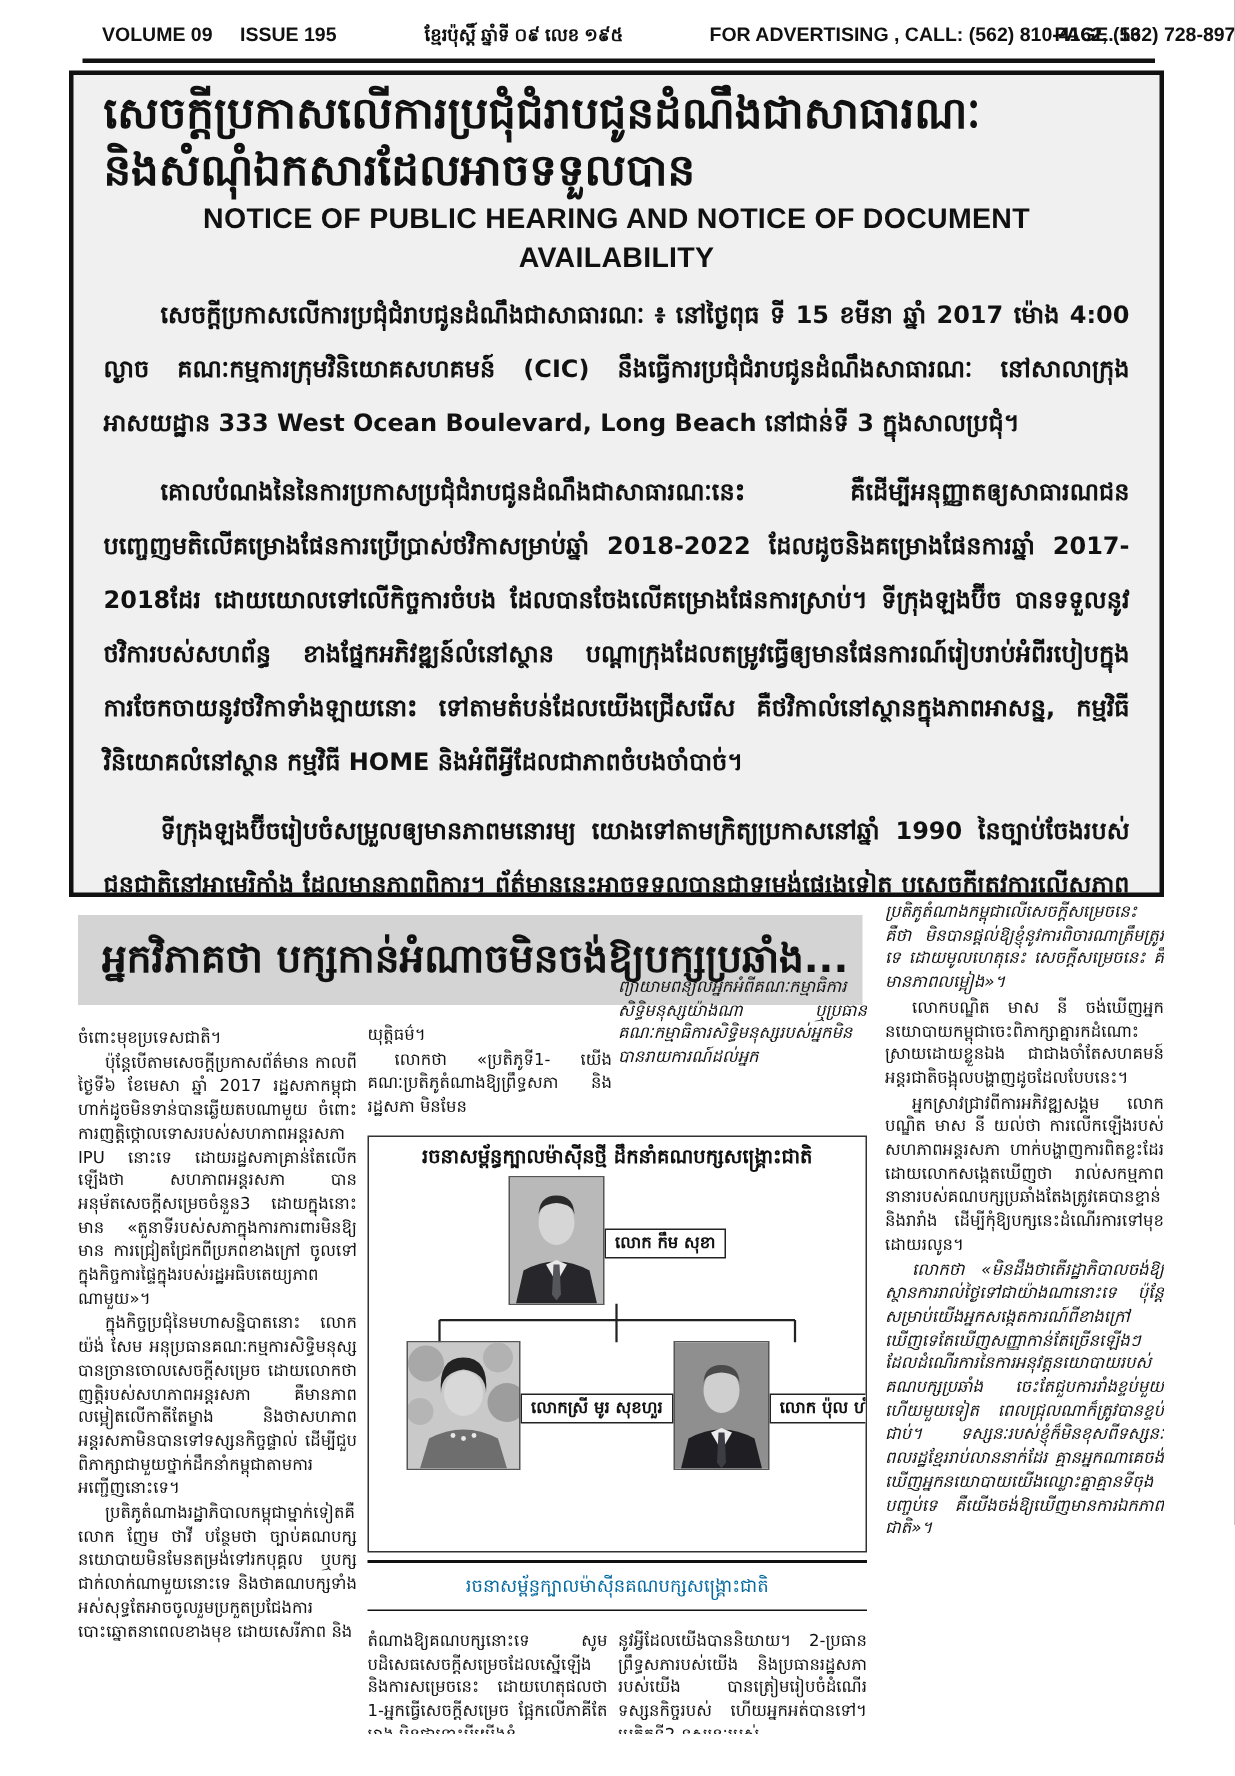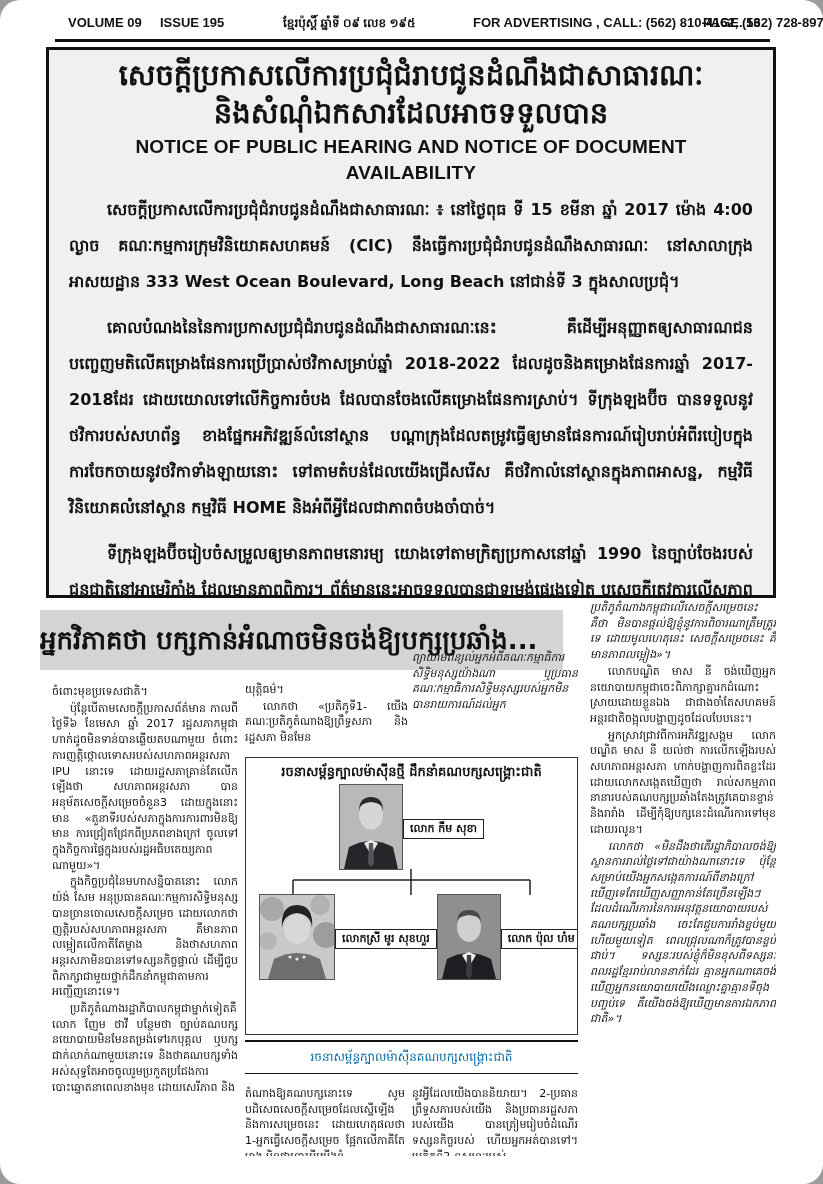--- a/index.html
+++ b/index.html
@@ -1,60 +1,60 @@
 <!DOCTYPE html>
 <html><head>
 <meta charset="utf-8">
 <style>
   html,body{margin:0;padding:0;background:#9a9a9a;}
   .page{position:relative;width:823px;height:1184px;background:#ffffff;margin:0 auto;
-        font-family:"DejaVu Sans",sans-serif;color:#111;overflow:hidden;border-radius:20px;}
+        font-family:"DejaVu Sans",sans-serif;color:#111;overflow:hidden;}
 
   
   .masthead{position:absolute;left:55px;top:12px;width:715px;height:24px;
             font-family:"Liberation Sans",sans-serif;font-weight:bold;font-size:13px;}
   .masthead span{position:absolute;top:3px;white-space:nowrap;}
   .mh-volume{left:13px;}
   .mh-issue{left:105px;}
   .mh-khmer{left:228px;font-size:12px;}
   .mh-adv{left:418px;}
   .mh-page{left:648px;}
   .masthead-rule{position:absolute;left:55px;top:39px;width:715px;height:3px;background:#111;}
 
   
   .notice-box{position:absolute;left:46px;top:47px;width:730px;height:551px;
               background:#f0f0f0;border:3px solid #111;box-sizing:border-box;
               padding:6px 20px 4px 20px;overflow:hidden;}
-  .notice-title-k{font-weight:bold;font-size:29px;line-height:38px;text-align:center;margin:0;}
+  .notice-title-k{font-weight:bold;font-size:29px;line-height:38px;text-align:left;margin:0;}
   .notice-title-e{font-family:"Liberation Sans",sans-serif;font-weight:bold;font-size:19px;
                   line-height:26px;text-align:center;margin:2px 0 6px 0;letter-spacing:.2px;}
   .notice-par{font-size:16px;font-weight:bold;line-height:36px;text-align:justify;
               text-indent:38px;margin:0 0 10px 0;}
 
   
-  .headline-bar{position:absolute;left:40px;top:610px;width:523px;height:60px;
+  .headline-bar{position:absolute;left:52px;top:610px;width:523px;height:60px;
                 background:#d4d4d4;display:flex;align-items:center;
-                padding-left:0;box-sizing:border-box;}
+                padding-left:16px;box-sizing:border-box;}
   .headline-bar h2{margin:0;font-size:26px;font-weight:bold;line-height:1;}
 
   .col{position:absolute;font-size:11px;line-height:15.7px;text-align:justify;overflow:hidden;}
   .col p{margin:0 0 1px 0;text-indent:18px;}
   .col p.cont{text-indent:0;}
   .col p.quote{font-style:italic;}
   .col1{left:52px;top:684px;width:186px;height:474px;}
   .col2t{left:245px;top:682px;width:163px;height:66px;}
   .col3t{left:412px;top:650px;width:166px;height:66px;}
   .col4{left:590px;top:600px;width:186px;height:540px;}
   .col2b{left:245px;top:1086px;width:160px;height:70px;}
   .col3b{left:412px;top:1086px;width:166px;height:70px;}
 
   
   .photo-box{position:absolute;left:245px;top:757px;width:333px;height:278px;
              background:#fff;border:1.5px solid #333;box-sizing:border-box;
-             padding:5px 12px;display:flex;flex-direction:column;align-items:center;overflow:hidden;}
+             padding:5px 24px;display:flex;flex-direction:column;align-items:center;overflow:hidden;}
   .pbox-title{font-size:13px;font-weight:bold;text-align:center;line-height:18px;margin:0 0 3px 0;}
   .pgroup{display:flex;flex-direction:row;align-items:center;}
   .pframe{border:1px solid #555;line-height:0;}
   .pcaption{border:1px solid #222;background:#fff;font-size:11px;font-weight:bold;
             padding:1px 6px;margin-top:3px;white-space:nowrap;}
   .connector{margin:-1px 0;}
   .prow{width:100%;display:flex;justify-content:space-between;align-items:flex-start;padding:0 1px;box-sizing:border-box;}
 
   .chart-caption{position:absolute;left:245px;top:1040px;width:333px;
                  border-top:2.5px solid #111;border-bottom:1.5px solid #111;

